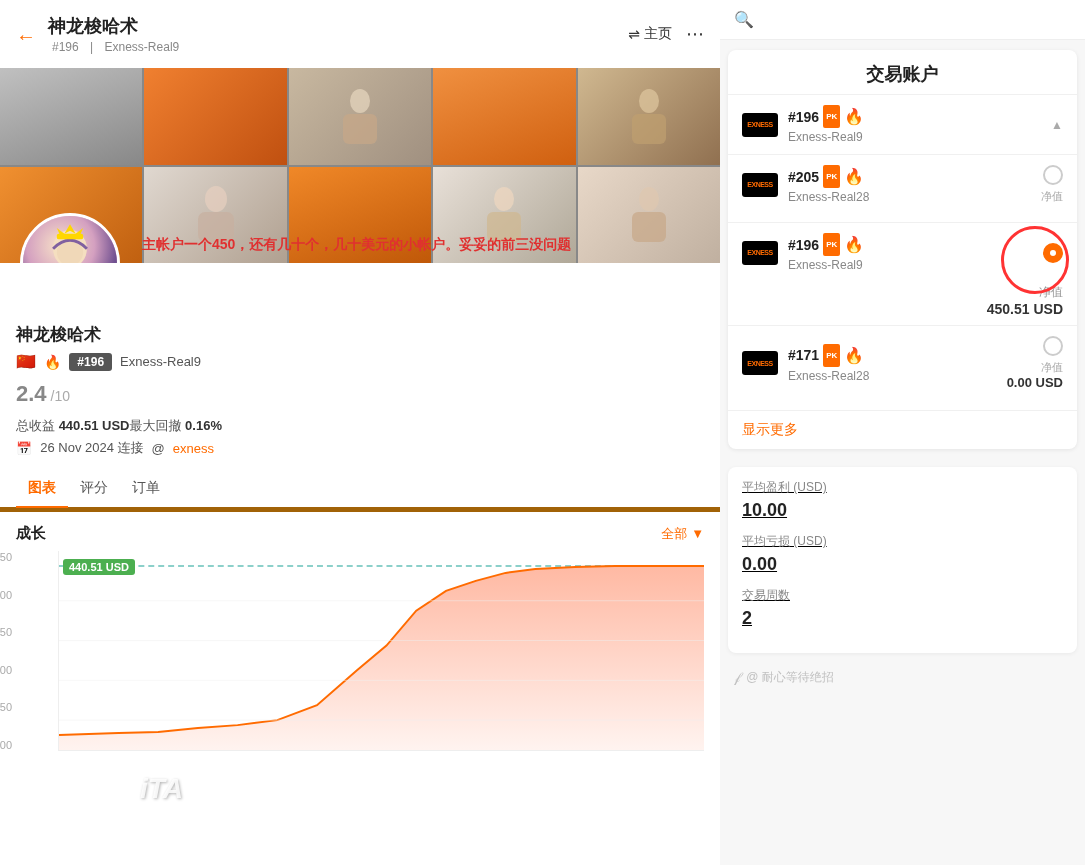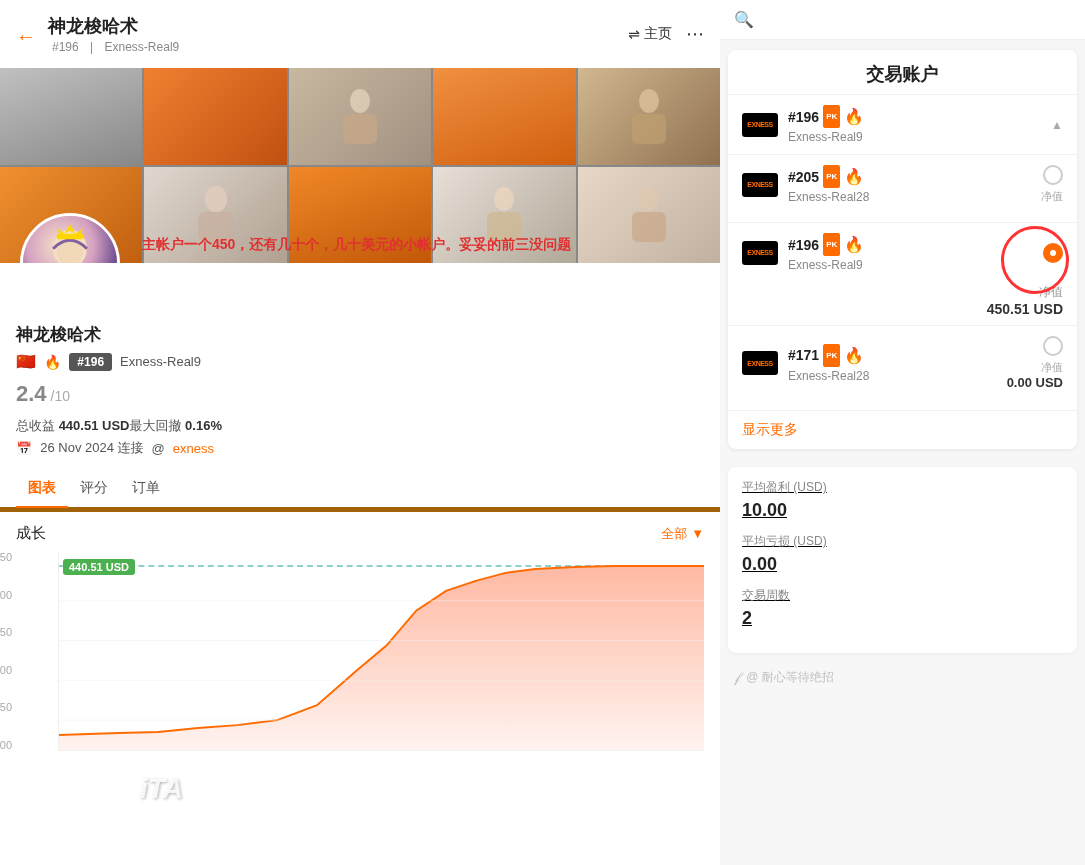--- a/index.html
+++ b/index.html
@@ -241,21 +241,21 @@
       flex: 1;
     }
     .chart-header {
       display: flex;
       align-items: center;
       justify-content: space-between;
       margin-bottom: 8px;
     }
     .chart-title {
       font-size: 15px;
-      font-weight: normal;
+      font-weight: bold;
       color: #222;
       text-align: center;
     }
     .chart-filter {
       font-size: 13px;
       color: #ff6b00;
       display: flex;
       align-items: center;
       gap: 4px;
       cursor: pointer;

